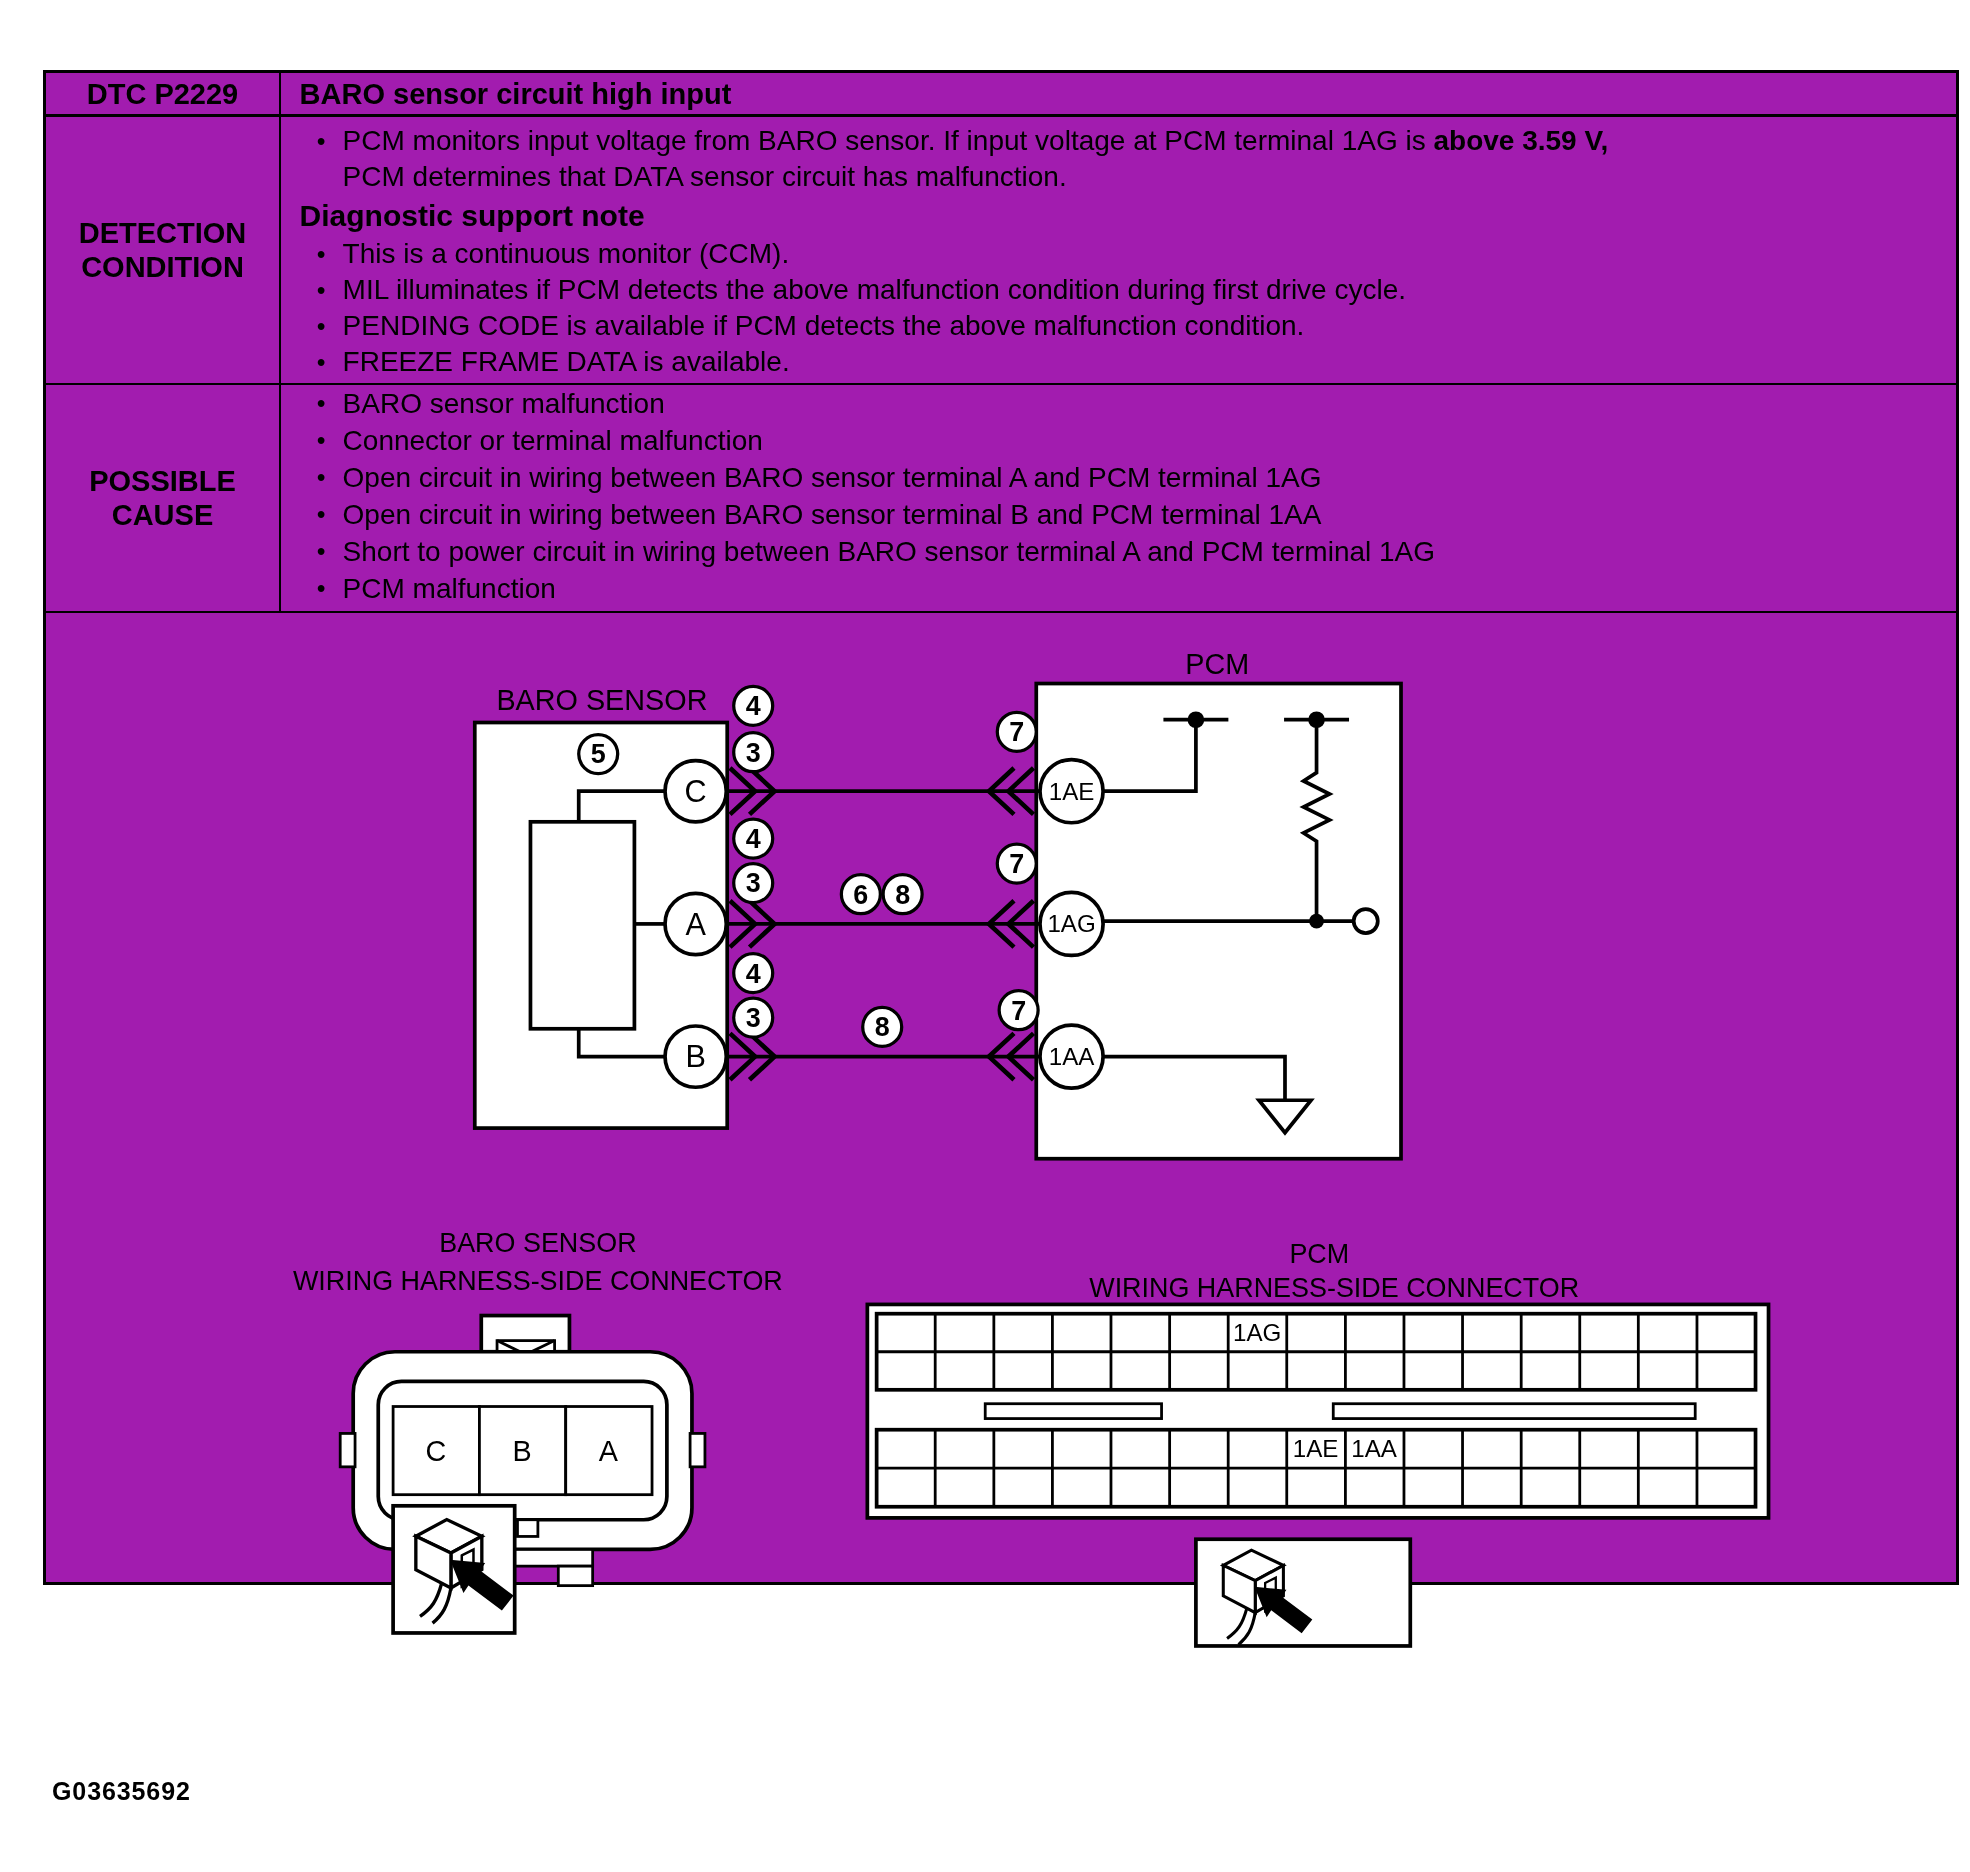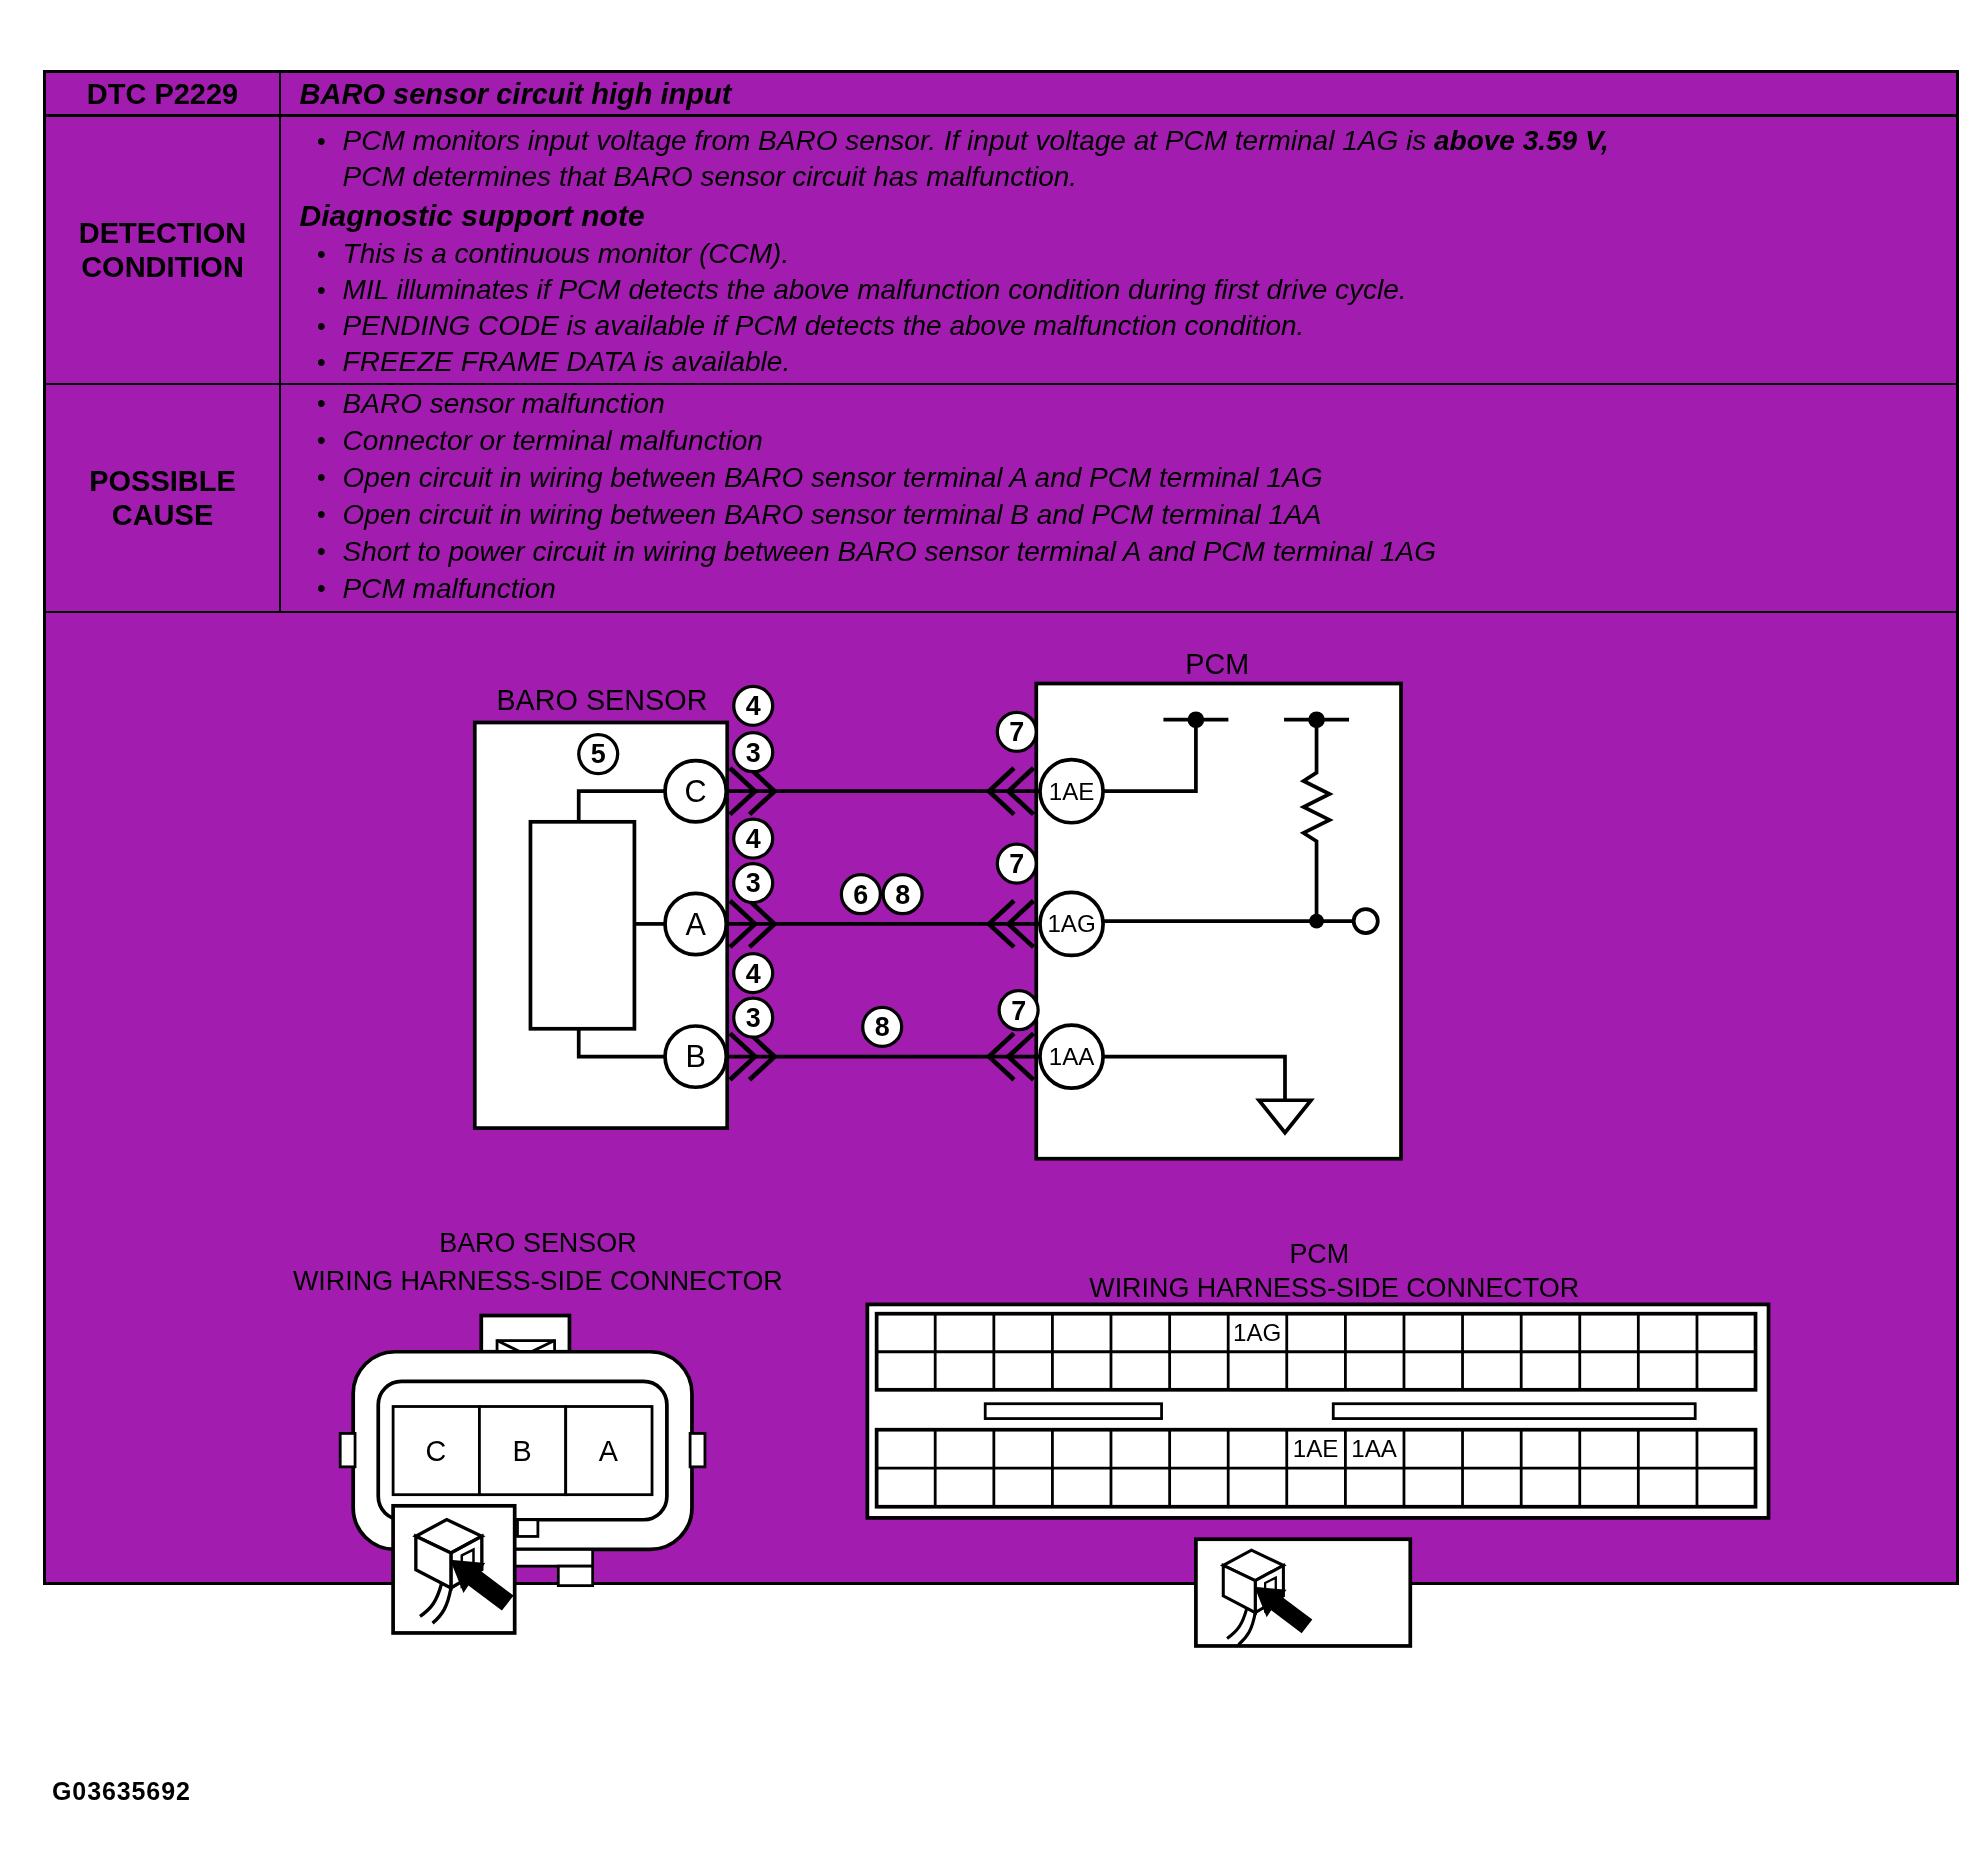--- a/index.html
+++ b/index.html
@@ -4,21 +4,21 @@
 <style>
   html,body{margin:0;padding:0;background:#fff;}
   body{width:1970px;height:1873px;position:relative;font-family:"Liberation Sans",sans-serif;color:#000;}
   .doc-table{position:absolute;left:43px;top:70px;width:1916px;height:1515px;border:3.7px solid #000;box-sizing:border-box;display:flex;flex-direction:column;background:#a21caf;}
   .trow{display:flex;box-sizing:border-box;}
   .header-row{height:44px;border-bottom:3.7px solid #000;}
   .detection-row{height:325px;border-bottom:2.8px solid #000;}
   .cause-row{height:235px;border-bottom:2.8px solid #000;}
   .diagram-row{flex:1;position:relative;}
   .label-cell{width:235px;flex:none;border-right:2.8px solid #000;box-sizing:border-box;display:flex;flex-direction:column;align-items:center;justify-content:center;font-weight:bold;font-size:29px;line-height:34px;text-align:center;}
-  .content-cell{flex:1;box-sizing:border-box;padding:5.6px 18.6px 3.7px 18.6px;font-style:italic;}
+  .content-cell{flex:1;box-sizing:border-box;padding:5.6px 18.6px 3.7px 18.6px;}
   .header-row .label-cell{font-size:29px;}
   .header-row .content-cell{display:flex;align-items:center;font-weight:bold;font-size:29px;}
   .bullets{font-size:28px;line-height:36px;}
   .cause-row .bullets{line-height:37px;padding-top:0;}
   .bullet{display:flex;}
   .bullet::before{content:"\2022";flex:none;width:43px;text-align:center;font-size:25px;}
   .bullet-body{flex:1;}
   .bold{font-weight:bold;}
   .block{display:block;}
   .subheading{font-weight:bold;font-size:30px;line-height:41px;}
@@ -51,21 +51,21 @@
   </div>
 
   <div class="trow detection-row">
     <div class="label-cell">
       <span>DETECTION</span>
       <span>CONDITION</span>
     </div>
     <div class="content-cell bullets">
       <div class="bullet">
         <span class="bullet-body">
-          <span>PCM monitors input voltage from BARO sensor. If input voltage at PCM terminal 1AG is </span><span class="bold">above 3.59 V,</span><span class="block">PCM determines that BARO sensor circuit has malfunction.</span>
+          <span>PCM monitors input voltage from BARO sensor. If input voltage at PCM terminal 1AG is </span><span class="bold">above 3.59 V,</span><span class="block">PCM determines that DATA sensor circuit has malfunction.</span>
         </span>
       </div>
       <div class="subheading">Diagnostic support note</div>
       <div class="bullet">
           <span class="bullet-body">This is a continuous monitor (CCM).</span>
         </div>
       <div class="bullet">
           <span class="bullet-body">MIL illuminates if PCM detects the above malfunction condition during first drive cycle.</span>
         </div>
       <div class="bullet">

